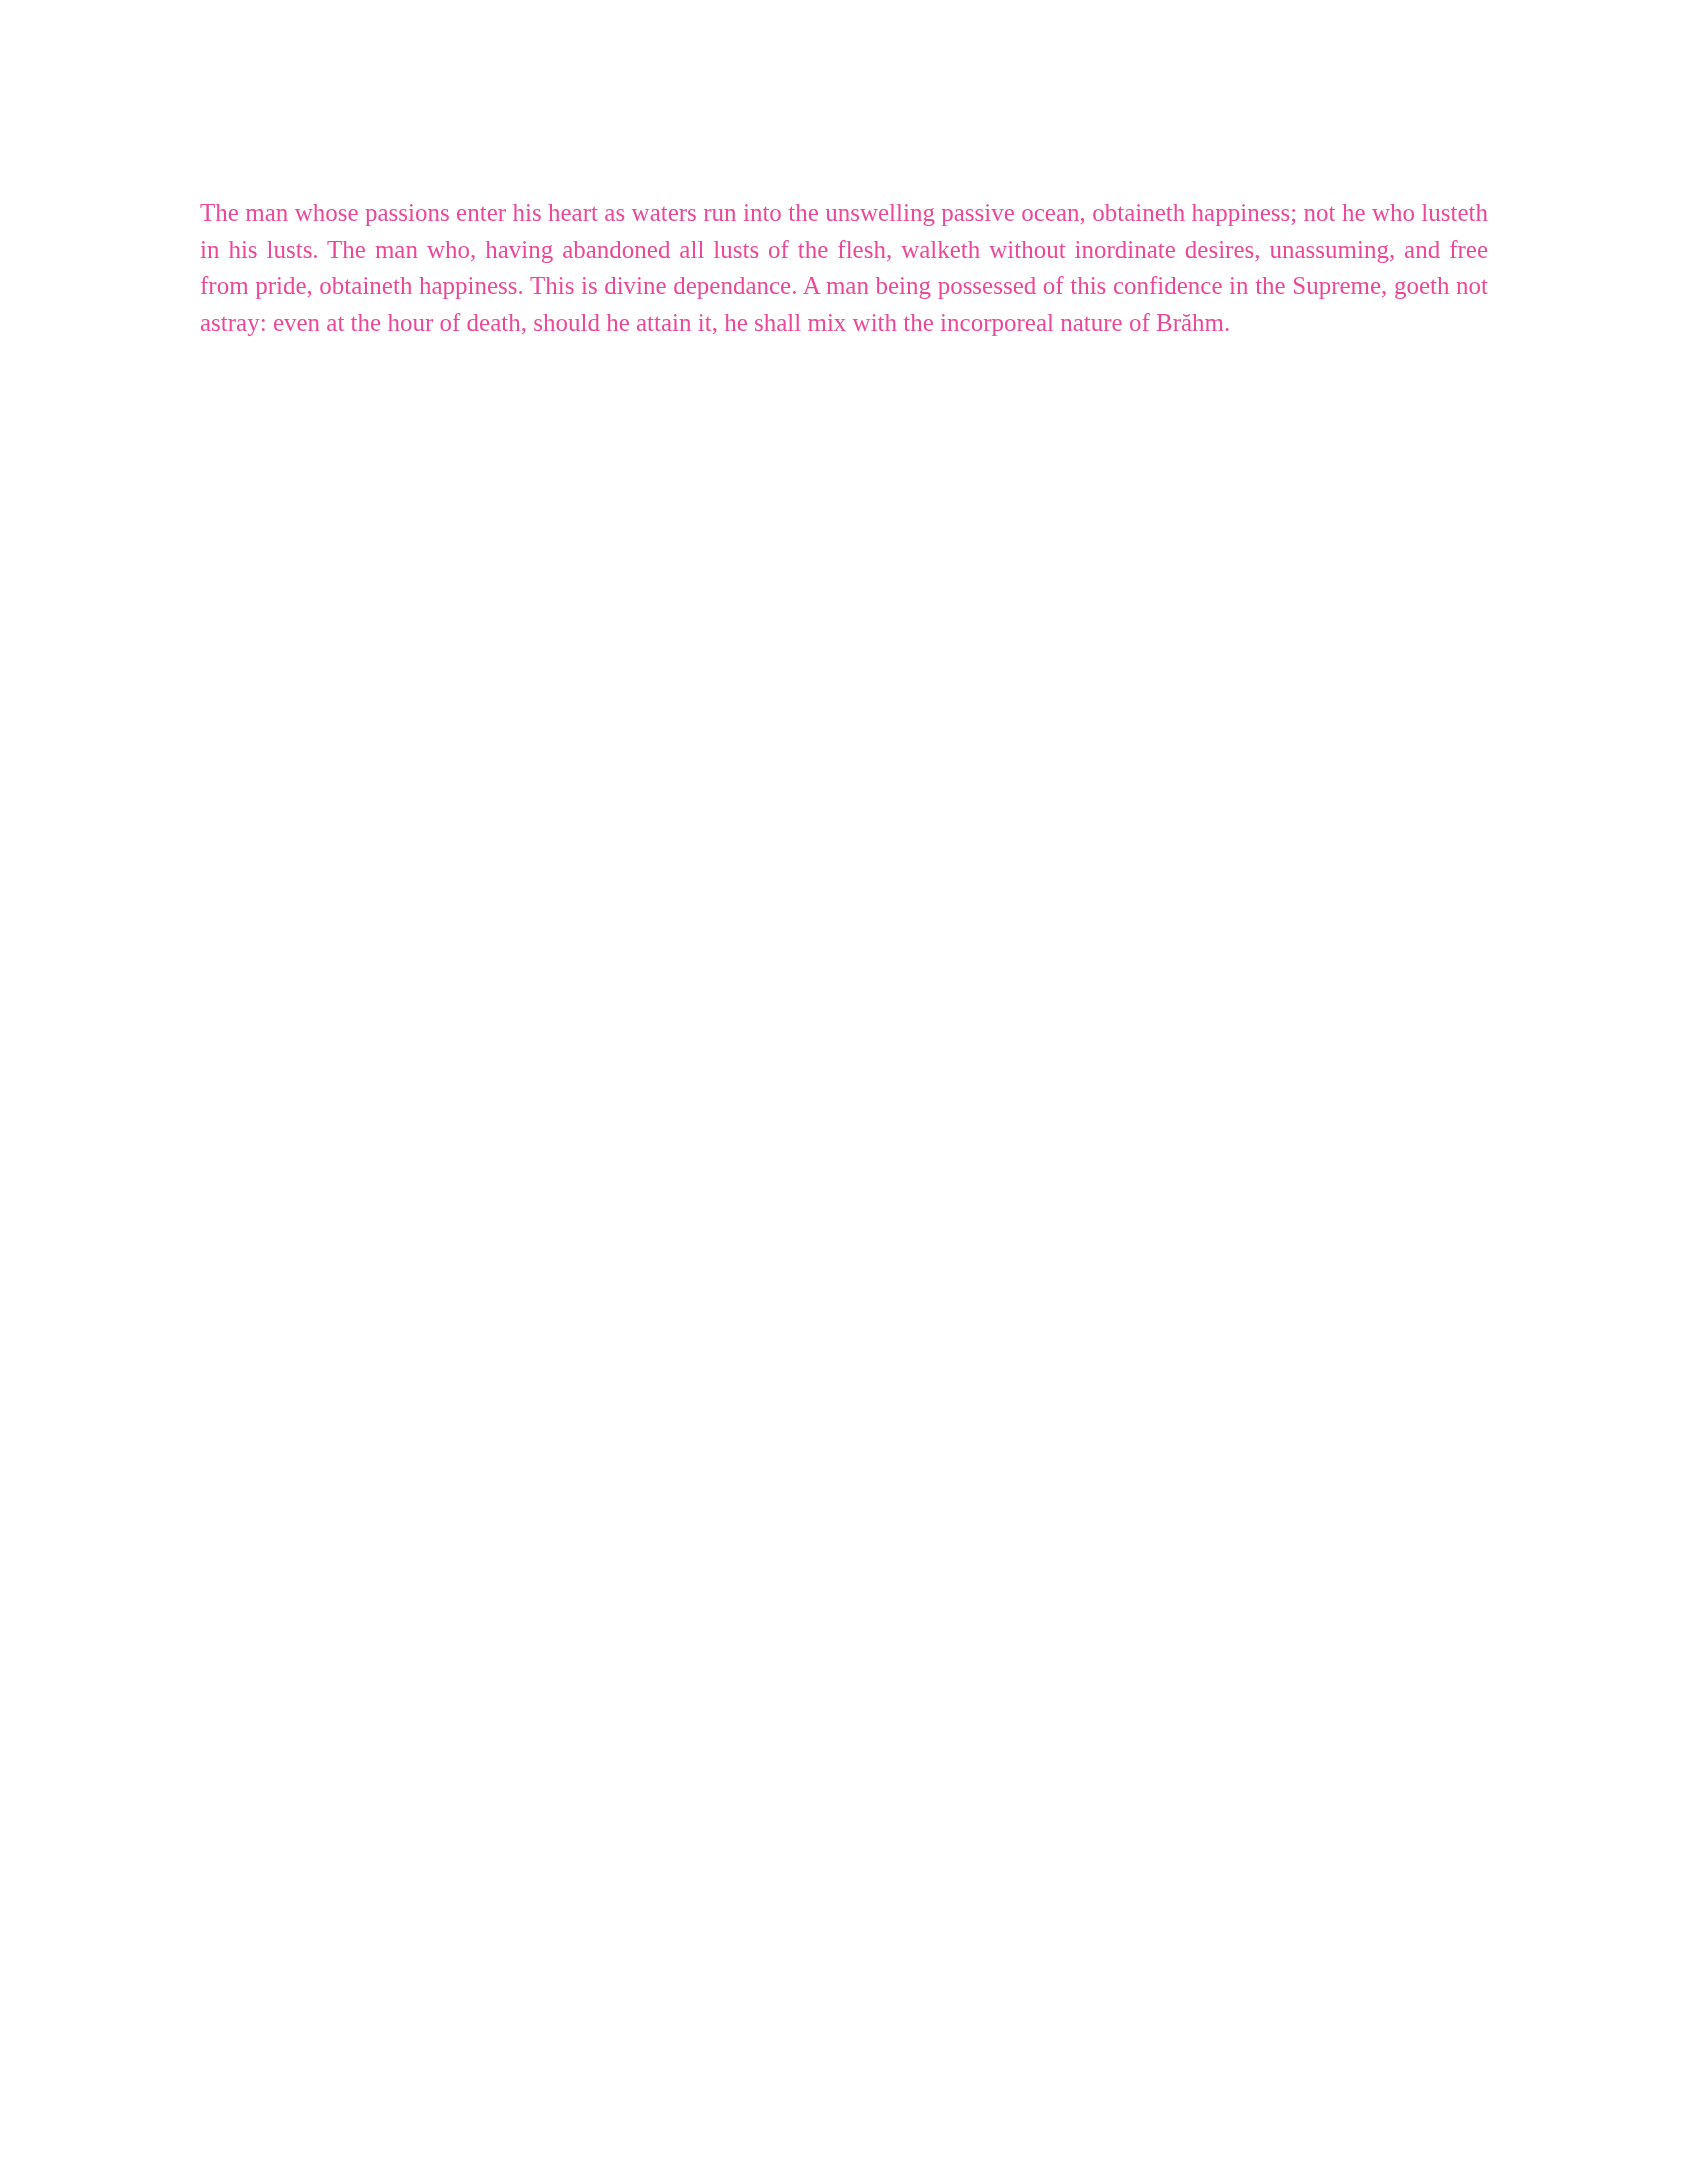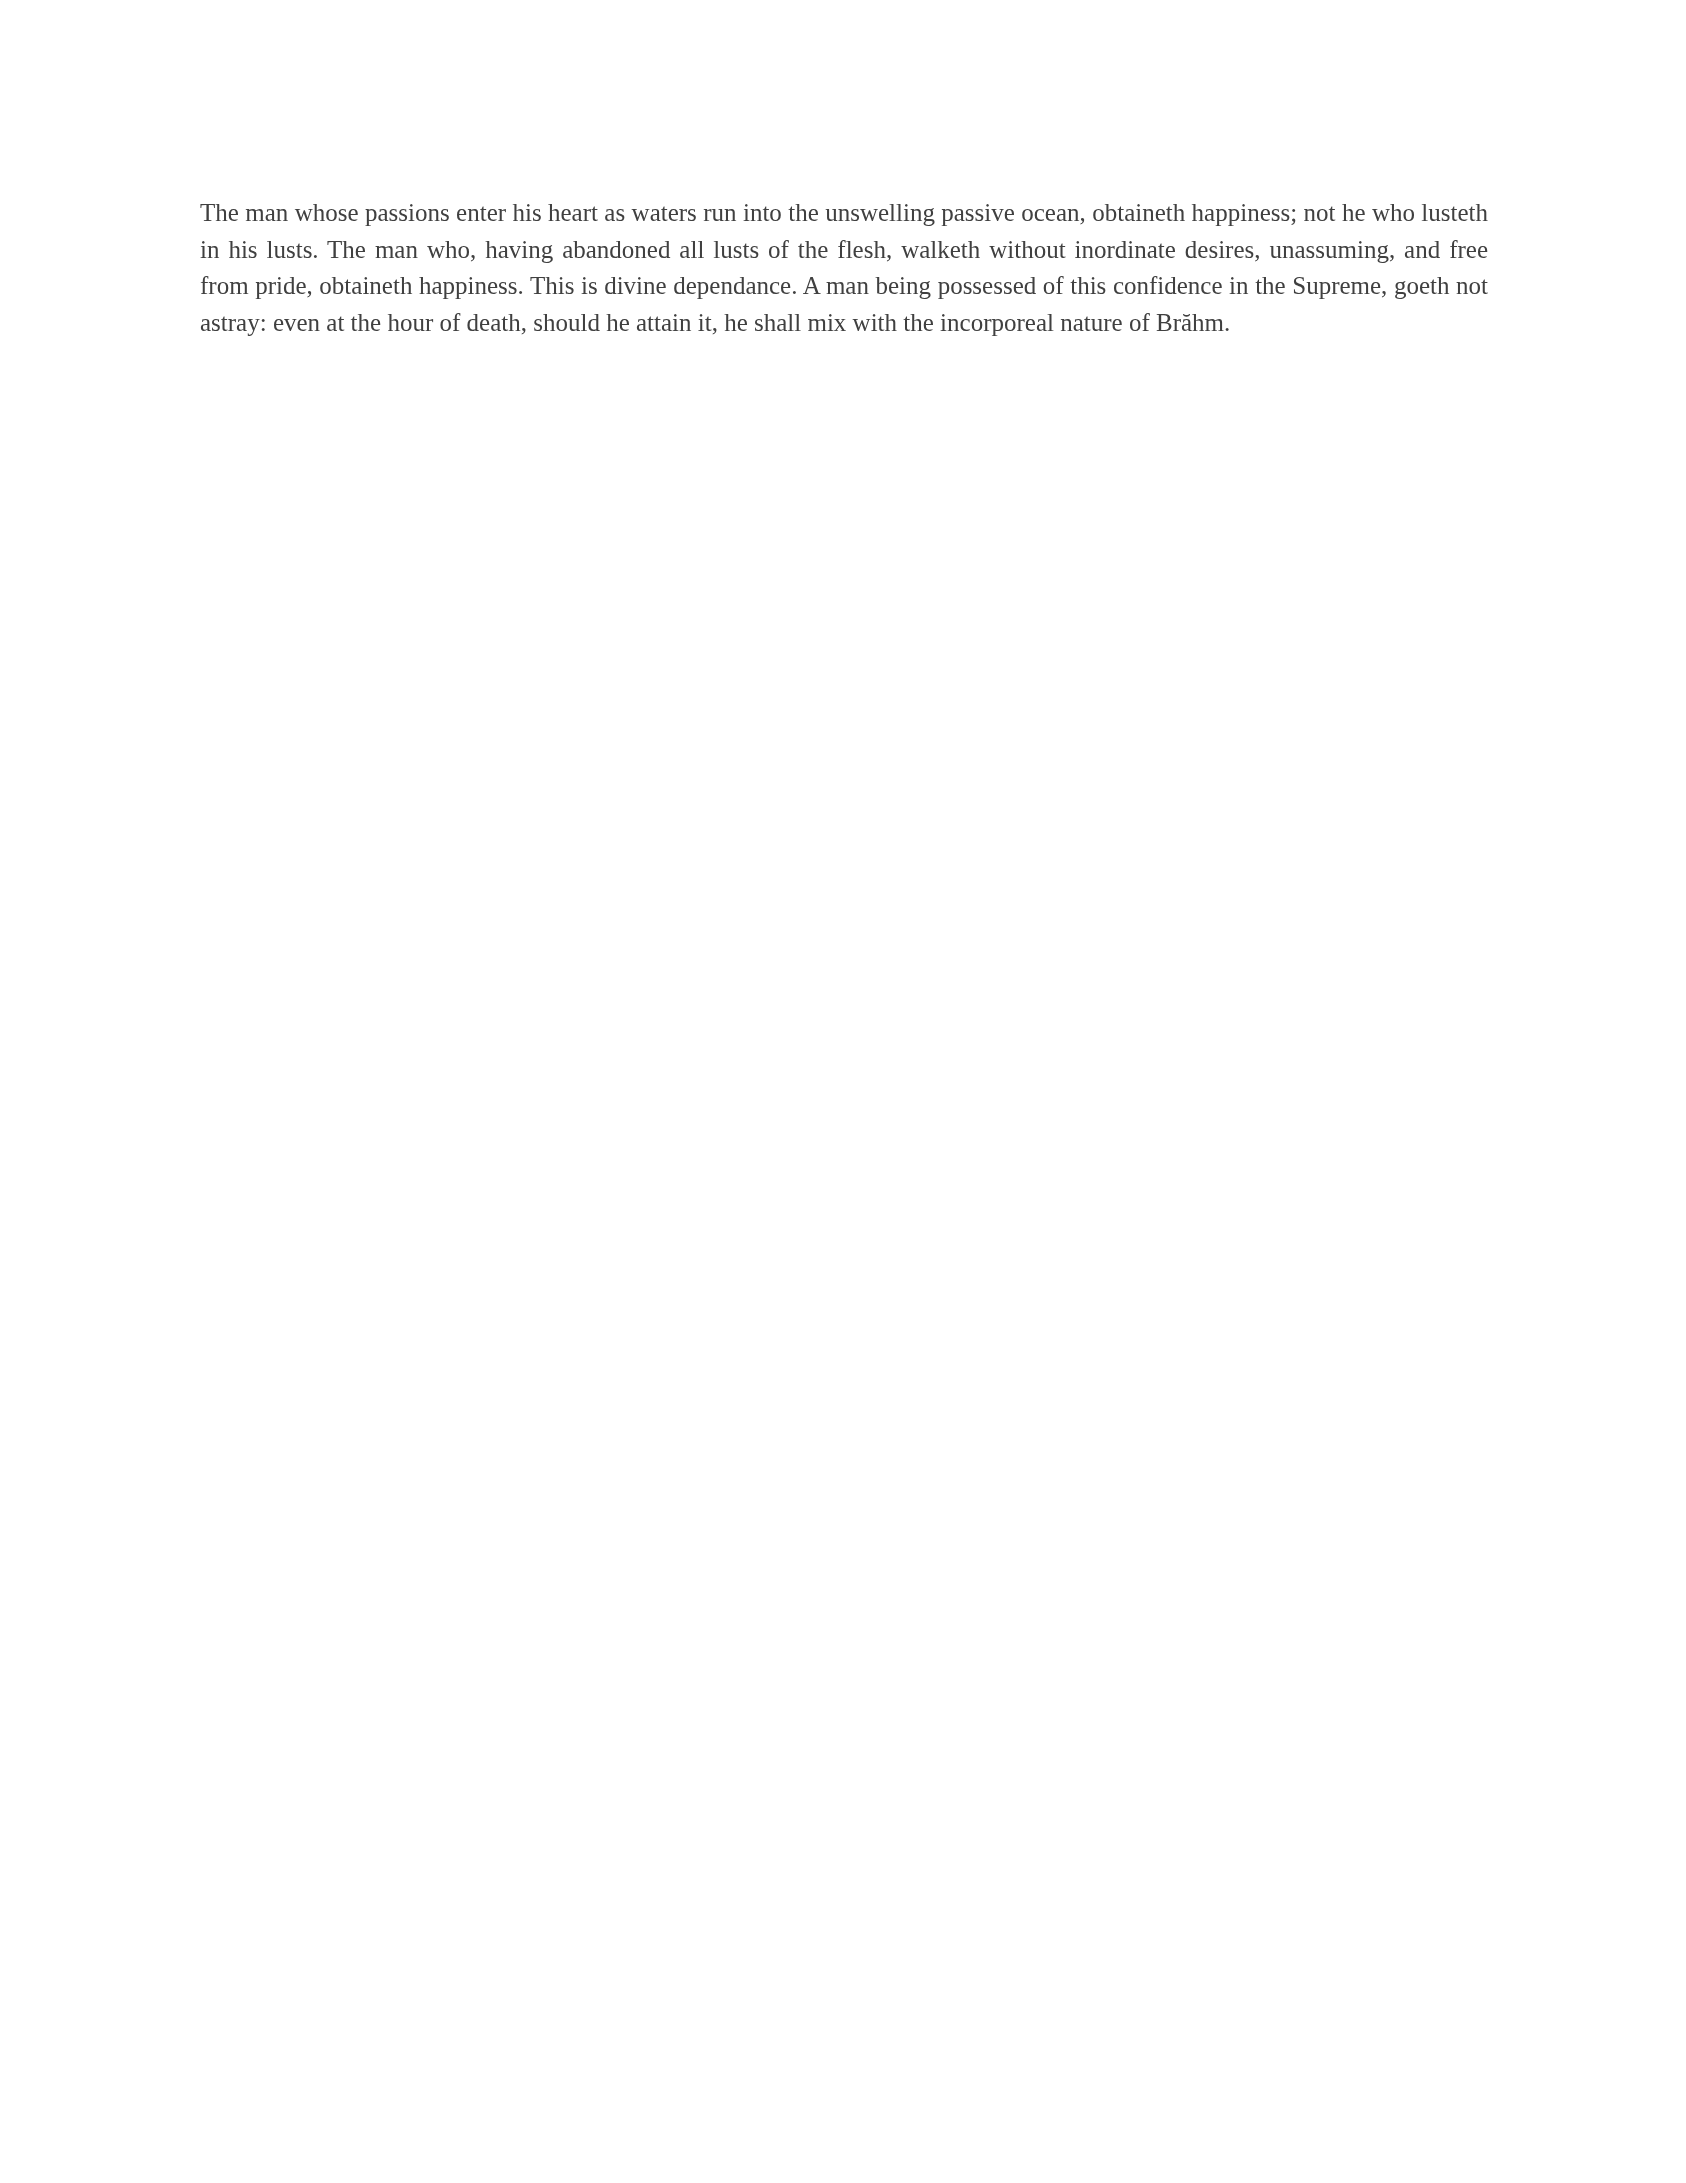--- a/index.html
+++ b/index.html
@@ -26,21 +26,21 @@
     left: 200px;
     top: 195px;
     width: 1288px;
   }
   .body-paragraph {
     margin: 0;
     font-size: 25px;
     line-height: 1.465;
     text-align: justify;
     text-justify: inter-word;
-    color: #404040;
+    color: #ec4899;
     hyphens: none;
   }
 </style>
 </head>
 <body>
 
 <div class="page">
   <div class="content">
     <p class="body-paragraph">The man whose passions enter his heart as waters run into the unswelling passive ocean, obtaineth happiness; not he who lusteth in his lusts. The man who, having abandoned all lusts of the flesh, walketh without inordinate desires, unassuming, and free from pride, obtaineth happiness. This is divine dependance. A man being possessed of this confidence in the Supreme, goeth not astray: even at the hour of death, should he attain it, he shall mix with the incorporeal nature of Brăhm.</p>
   </div>

